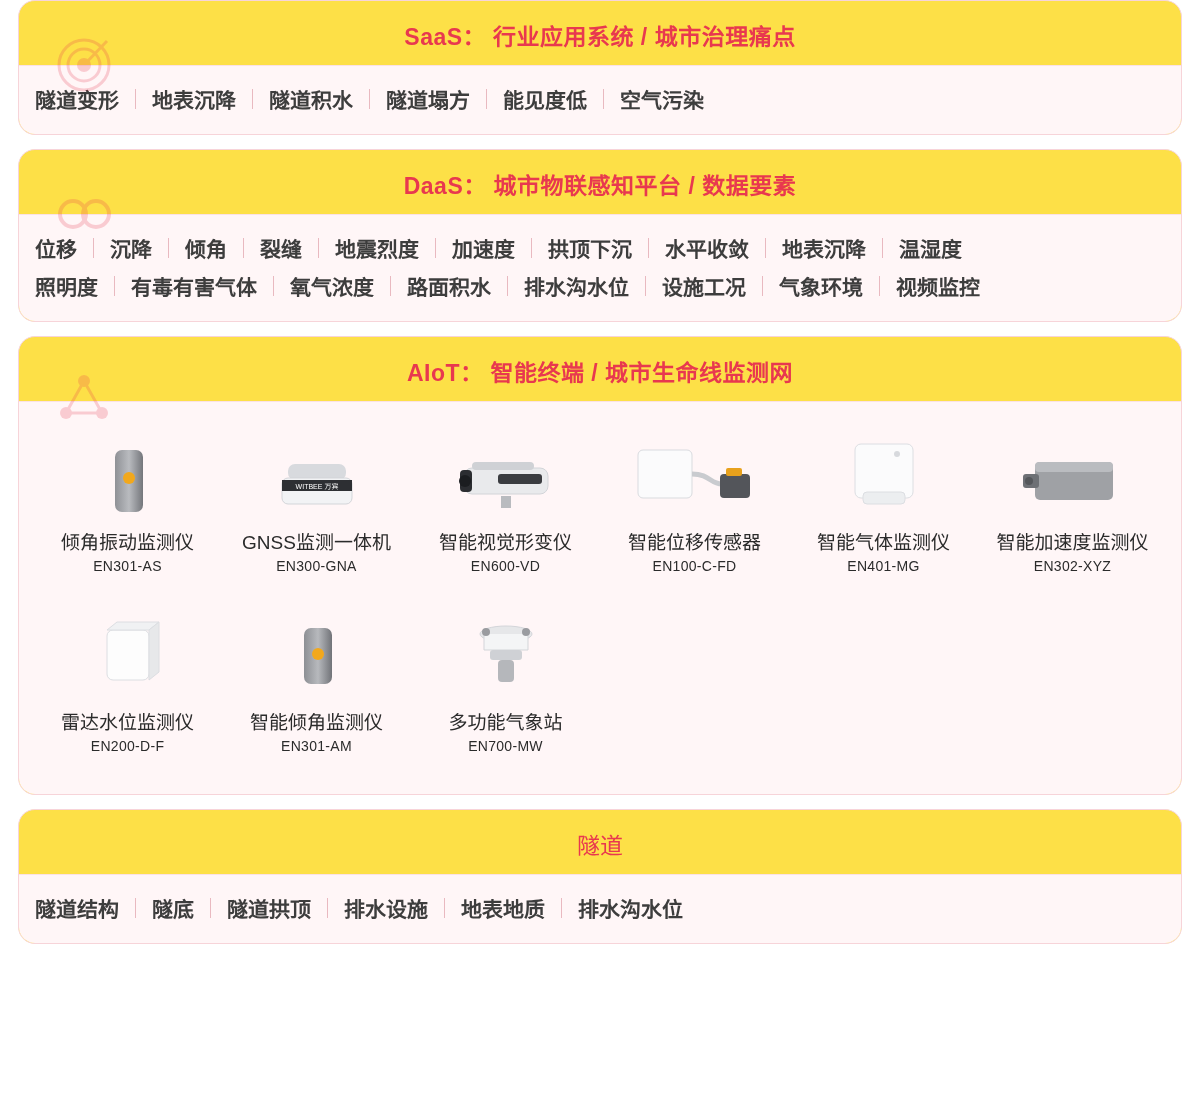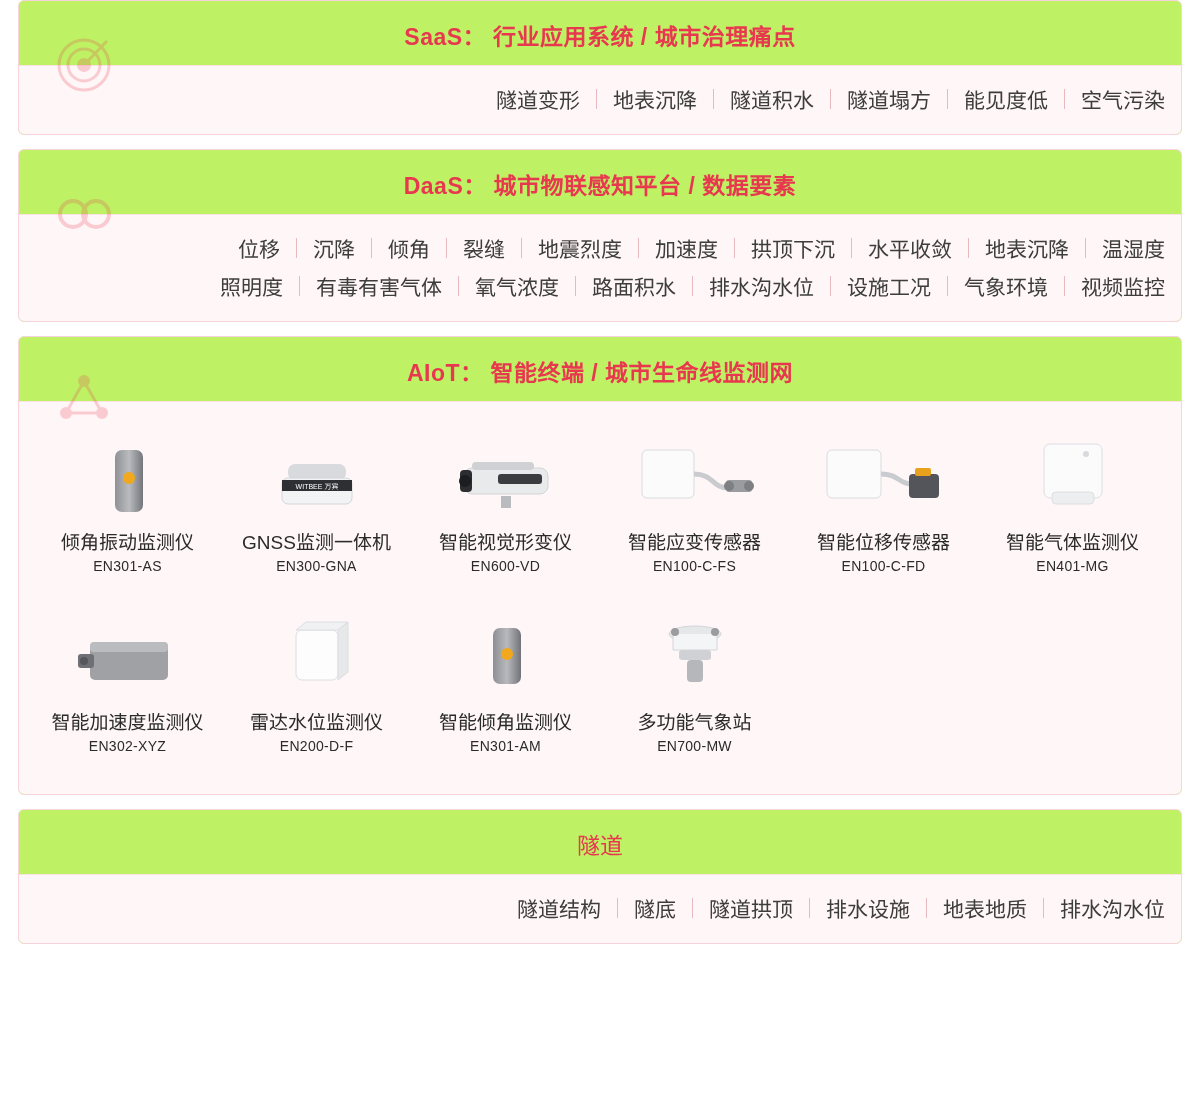--- a/index.html
+++ b/index.html
@@ -10,23 +10,23 @@
     font-family: "Liberation Sans", "DejaVu Sans", sans-serif;
   }
   .page {
     width: 1200px; height: 1109px;
     position: relative;
     padding: 0 18px;
   }
 
   .card {
     position: relative;
-    background: #bef264;
+    background: #fde047;
     border: 1px solid #f7d4d9;
-    border-radius: 6px;
+    border-radius: 17px;
     margin-bottom: 14px;
     overflow: hidden;
   }
   .card-title {
     text-align: center;
     font-size: 23px;
     font-weight: bold;
     color: #e8384f;
     padding: 17px 0 13px 0;
     letter-spacing: 0.5px;
@@ -43,23 +43,24 @@
     left: 34px; top: 30px;
     width: 62px; height: 62px;
     opacity: 0.22;
     pointer-events: none;
   }
 
   
   .chip-row {
     display: flex;
     flex-wrap: wrap;
-    justify-content: flex-end;
+    justify-content: flex-start;
     align-items: center;
     gap: 0;
+    font-weight: bold;
   }
   .chip {
     font-size: 21px;
     color: #3d3d3d;
     padding: 4px 16px;
     white-space: nowrap;
   }
   .sep {
     width: 1px;
     height: 20px;
@@ -245,33 +246,20 @@
               <rect x="14" y="40" width="12" height="22" rx="4" fill="#2b2d31"></rect>
               <circle cx="19" cy="51" r="6" fill="#1b1d20"></circle>
               <rect x="52" y="44" width="44" height="10" rx="3" fill="#3a3c40"></rect>
               <rect x="55" y="66" width="10" height="12" fill="#b9bbbf"></rect>
             </svg>
           </div>
           <div class="device-name">智能视觉形变仪</div>
           <div class="device-model">EN600-VD</div>
         </div>
 
-        <div class="device">
-          <div class="device-art">
-            <svg width="130" height="92" viewBox="0 0 130 92">
-              <rect x="12" y="20" width="52" height="48" rx="5" fill="#fbfbfc" stroke="#d9dbdf"></rect>
-              <path d="M64 44 C84 44 82 58 98 58" fill="none" stroke="#c9cbcf" stroke-width="5"></path>
-              <rect x="96" y="50" width="26" height="12" rx="3" fill="#9a9ca0"></rect>
-              <circle cx="99" cy="56" r="5" fill="#7d7f83"></circle>
-              <circle cx="119" cy="56" r="5" fill="#7d7f83"></circle>
-            </svg>
-          </div>
-          <div class="device-name">智能应变传感器</div>
-          <div class="device-model">EN100-C-FS</div>
-        </div>
 
 
         <div class="device">
           <div class="device-art">
             <svg width="130" height="92" viewBox="0 0 130 92">
               <rect x="8" y="20" width="54" height="48" rx="5" fill="#fbfbfc" stroke="#d9dbdf"></rect>
               <path d="M62 44 C80 44 80 54 92 54" fill="none" stroke="#c9cbcf" stroke-width="5"></path>
               <rect x="90" y="44" width="30" height="24" rx="4" fill="#53555a"></rect>
               <rect x="96" y="38" width="16" height="8" rx="2" fill="#e8a11c"></rect>
             </svg>

